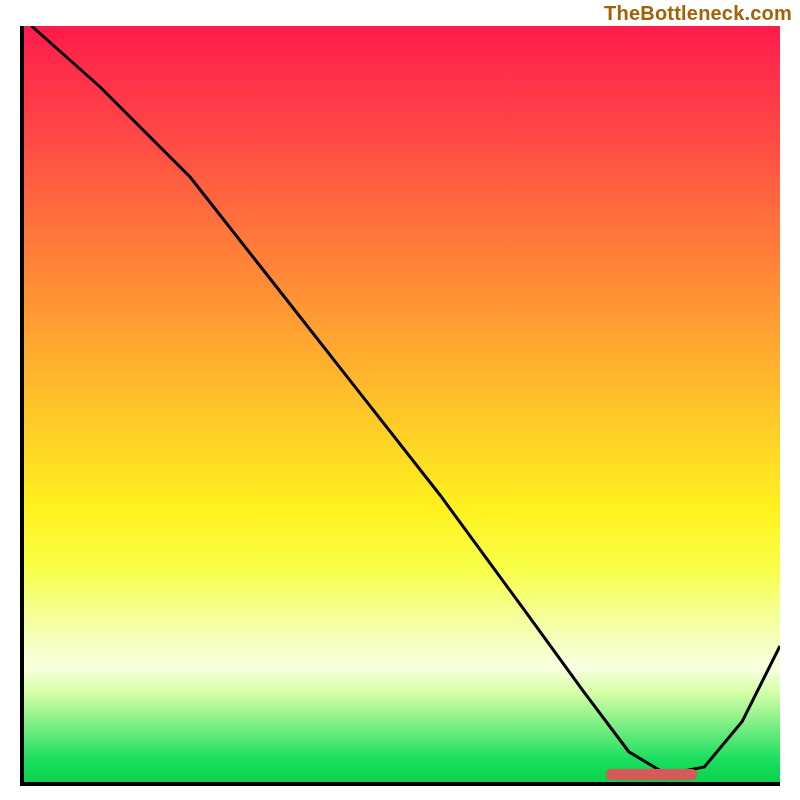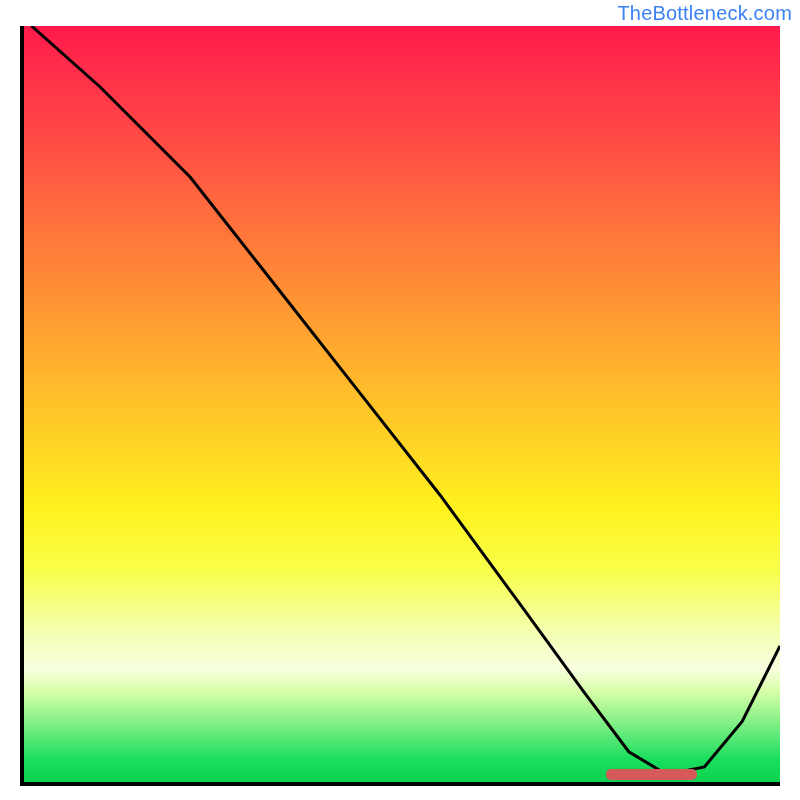--- a/index.html
+++ b/index.html
@@ -14,22 +14,22 @@
   .wrap {
     position: relative;
     width: 800px;
     height: 800px;
   }
   .attribution {
     position: absolute;
     top: 2px;
     right: 8px;
     font-size: 20px;
-    font-weight: 400;
-    color: #3b82f6;
+    font-weight: 700;
+    color: #a16207;
     letter-spacing: 0.2px;
   }
   .plot {
     position: absolute;
     left: 20px;
     top: 26px;
     width: 760px;
     height: 760px;
     box-sizing: border-box;
     border: 4px solid #000;

